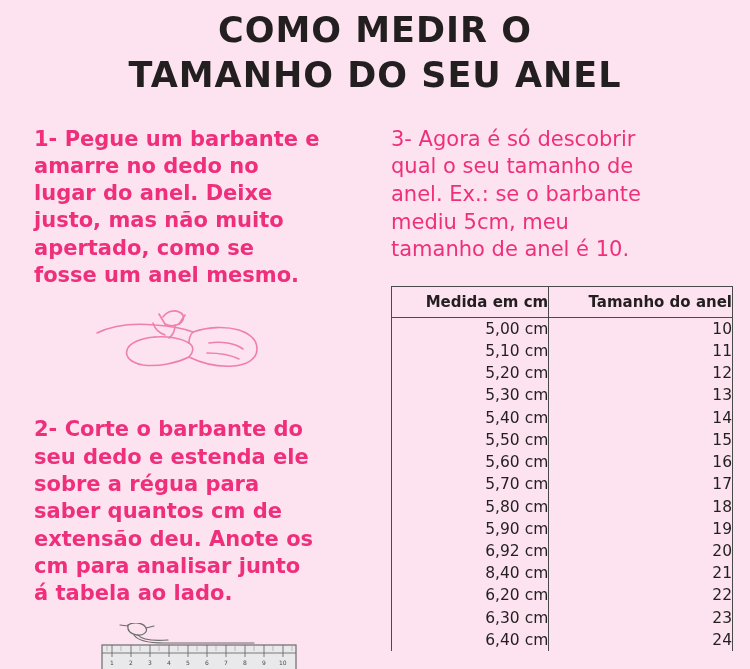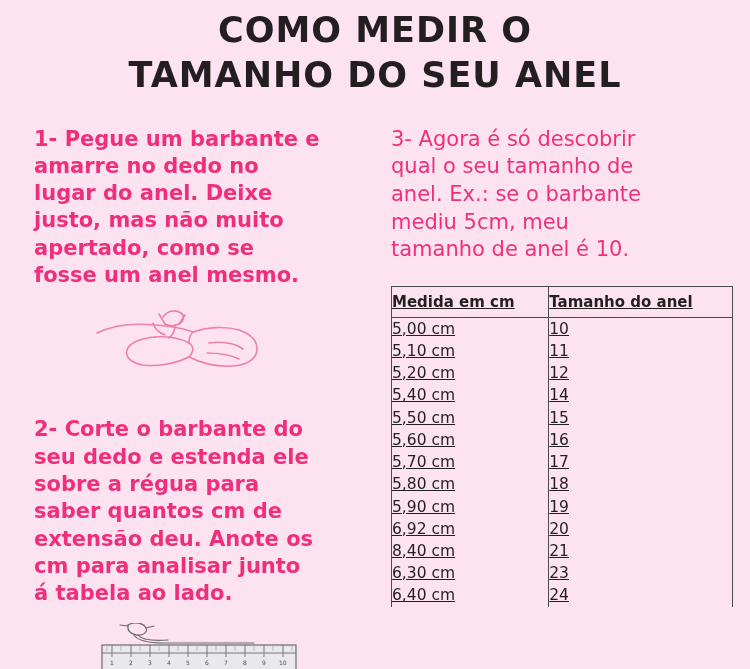--- a/index.html
+++ b/index.html
@@ -75,26 +75,25 @@
   }
   table.size-table {
     border-collapse: collapse;
     margin-top: 22px;
     width: 342px;
     background: transparent;
   }
   table.size-table th,
   table.size-table td {
     border: 1px solid #4a4a4a;
-    text-align: left;
+    text-align: right;
     color: #231f20;
     font-size: 15.5px;
     padding: 2px 0 1px 0;
     line-height: 1.24;
-    text-decoration: underline;
   }
   table.size-table th {
     font-weight: bold;
     padding: 6px 0 5px 0;
     font-size: 15px;
   }
   table.size-table td {
     border-left: none;
     border-right: none;
     border-top: none;
@@ -242,20 +241,24 @@
           </tr>
           <tr class="data-row">
             <td class="c0">5,10 cm</td>
             <td class="c1">11</td>
           </tr>
           <tr class="data-row">
             <td class="c0">5,20 cm</td>
             <td class="c1">12</td>
           </tr>
           <tr class="data-row">
+            <td class="c0">5,30 cm</td>
+            <td class="c1">13</td>
+          </tr>
+          <tr class="data-row">
             <td class="c0">5,40 cm</td>
             <td class="c1">14</td>
           </tr>
           <tr class="data-row">
             <td class="c0">5,50 cm</td>
             <td class="c1">15</td>
           </tr>
           <tr class="data-row">
             <td class="c0">5,60 cm</td>
             <td class="c1">16</td>
@@ -274,20 +277,24 @@
           </tr>
           <tr class="data-row">
             <td class="c0">6,92 cm</td>
             <td class="c1">20</td>
           </tr>
           <tr class="data-row">
             <td class="c0">8,40 cm</td>
             <td class="c1">21</td>
           </tr>
           <tr class="data-row">
+            <td class="c0">6,20 cm</td>
+            <td class="c1">22</td>
+          </tr>
+          <tr class="data-row">
             <td class="c0">6,30 cm</td>
             <td class="c1">23</td>
           </tr>
           <tr class="data-row">
             <td class="c0">6,40 cm</td>
             <td class="c1">24</td>
           </tr>
 
         </tbody>
       </table>

